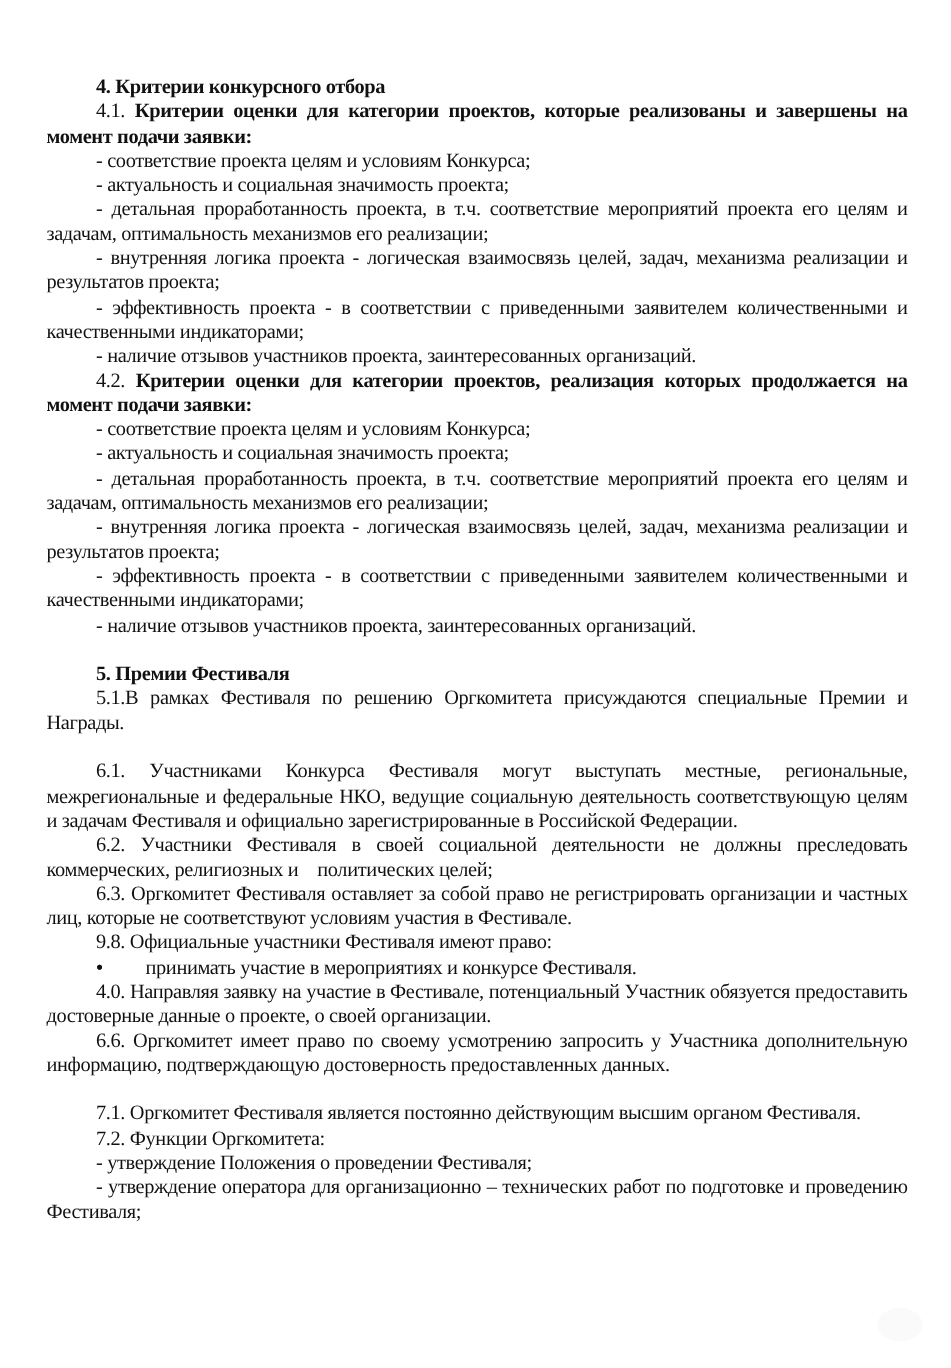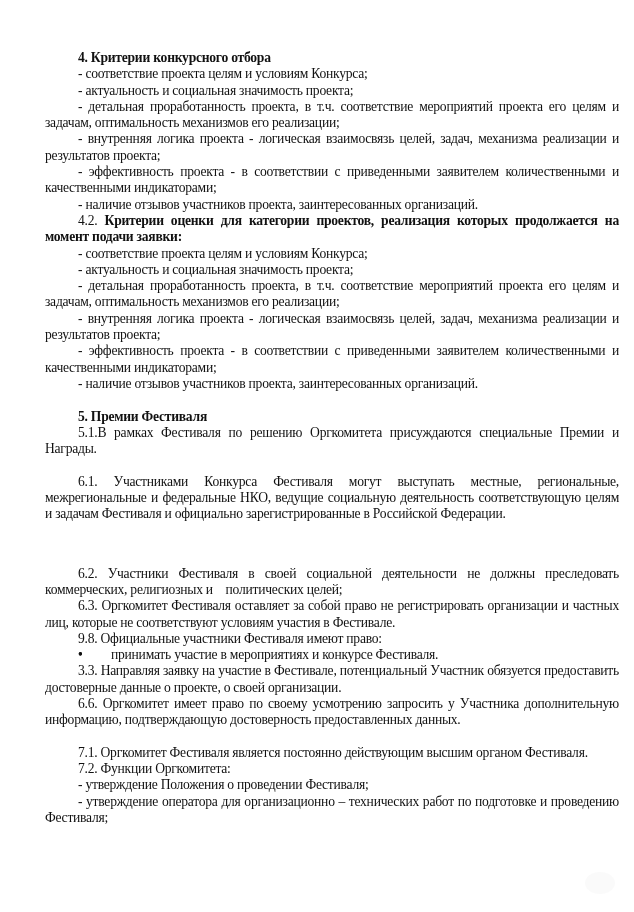--- a/index.html
+++ b/index.html
@@ -1,37 +1,38 @@
 <!DOCTYPE html>
 <html><head>
 <meta charset="utf-8">
 <style>
   html, body { margin: 0; padding: 0; background: #ffffff; }
   body { width: 634px; height: 912px; position: relative; overflow: hidden; }
   .page {
-    position: absolute; left: 45px; top: 50px; width: 574px;
+    position: absolute; left: 31px; top: 50px; width: 574px;
     font-family: "Liberation Serif", serif;
     font-size: 13.6px; line-height: 16.3px; color: #111111;
     letter-spacing: -0.25px;
   }
   .p { margin: 0; text-align: justify; text-indent: 33px; }
   .h { margin: 0; text-indent: 33px; font-weight: bold; }
   .gap { height: 16.3px; }
   .b { font-weight: bold; }
   .bl { margin: 0; position: relative; padding-left: 66px; }
   .bl .dot { position: absolute; left: 33px; top: 0; }
   .wm { position: absolute; left: 585px; top: 872px; width: 30px; height: 22px;
         border-radius: 50%; background: #f7f7f7; opacity: 0.6; }
 </style>
 </head>
 <body>
 
 <div class="page">
 
   <p class="h">4. Критерии конкурсного отбора</p>
+  <p class="p"><span>4.1. </span><span class="b">Критерии оценки для категории проектов, которые реализованы и завершены на момент подачи заявки:</span></p>
   <p class="p">- соответствие проекта целям и условиям Конкурса;</p>
   <p class="p">- актуальность и социальная значимость проекта;</p>
   <p class="p">- детальная проработанность проекта, в т.ч. соответствие мероприятий проекта его целям и задачам, оптимальность механизмов его реализации;</p>
   <p class="p">- внутренняя логика проекта - логическая взаимосвязь целей, задач, механизма реализации и результатов проекта;</p>
   <p class="p">- эффективность проекта - в соответствии с приведенными заявителем количественными и качественными индикаторами;</p>
   <p class="p">- наличие отзывов участников проекта, заинтересованных организаций.</p>
   <p class="p"><span>4.2. </span><span class="b">Критерии оценки для категории проектов, реализация которых продолжается на момент подачи заявки:</span></p>
   <p class="p">- соответствие проекта целям и условиям Конкурса;</p>
   <p class="p">- актуальность и социальная значимость проекта;</p>
   <p class="p">- детальная проработанность проекта, в т.ч. соответствие мероприятий проекта его целям и задачам, оптимальность механизмов его реализации;</p>
@@ -40,26 +41,26 @@
   <p class="p">- наличие отзывов участников проекта, заинтересованных организаций.</p>
 
   <div class="gap"></div>
 
   <p class="h">5. Премии Фестиваля</p>
   <p class="p">5.1.В рамках Фестиваля по решению Оргкомитета присуждаются специальные Премии и Награды.</p>
 
   <div class="gap"></div>
 
   <p class="p">6.1. Участниками Конкурса Фестиваля могут выступать местные, региональные, межрегиональные и федеральные НКО, ведущие социальную деятельность соответствующую целям и задачам Фестиваля и официально зарегистрированные в Российской Федерации.</p>
-  <p class="p" style="white-space: pre-wrap; margin-top: 43px;">6.2. Участники Фестиваля в своей социальной деятельности не должны преследовать коммерческих, религиозных и    политических целей;</p>
+  <p class="p" style="white-space: pre-wrap;">6.2. Участники Фестиваля в своей социальной деятельности не должны преследовать коммерческих, религиозных и    политических целей;</p>
   <p class="p">6.3. Оргкомитет Фестиваля оставляет за собой право не регистрировать организации и частных лиц, которые не соответствуют условиям участия в Фестивале.</p>
   <p class="p">9.8. Официальные участники Фестиваля имеют право:</p>
   <p class="bl"><span class="dot">•</span></p>
   <p class="bl"><span class="dot">•</span><span>принимать участие в мероприятиях и конкурсе Фестиваля.</span></p>
-  <p class="p">3.3. Направляя заявку на участие в Фестивале, потенциальный Участник обязуется предоставить достоверные данные о проекте, о своей организации.</p>
+  <p class="p">4.0. Направляя заявку на участие в Фестивале, потенциальный Участник обязуется предоставить достоверные данные о проекте, о своей организации.</p>
   <p class="p">6.6. Оргкомитет имеет право по своему усмотрению запросить у Участника дополнительную информацию, подтверждающую достоверность предоставленных данных.</p>
 
   <div class="gap"></div>
 
   <p class="p">7.1. Оргкомитет Фестиваля является постоянно действующим высшим органом Фестиваля.</p>
   <p class="p">7.2. Функции Оргкомитета:</p>
   <p class="p">- утверждение Положения о проведении Фестиваля;</p>
   <p class="p">- утверждение оператора для организационно – технических работ по подготовке и проведению Фестиваля;</p>
 </div>
 

